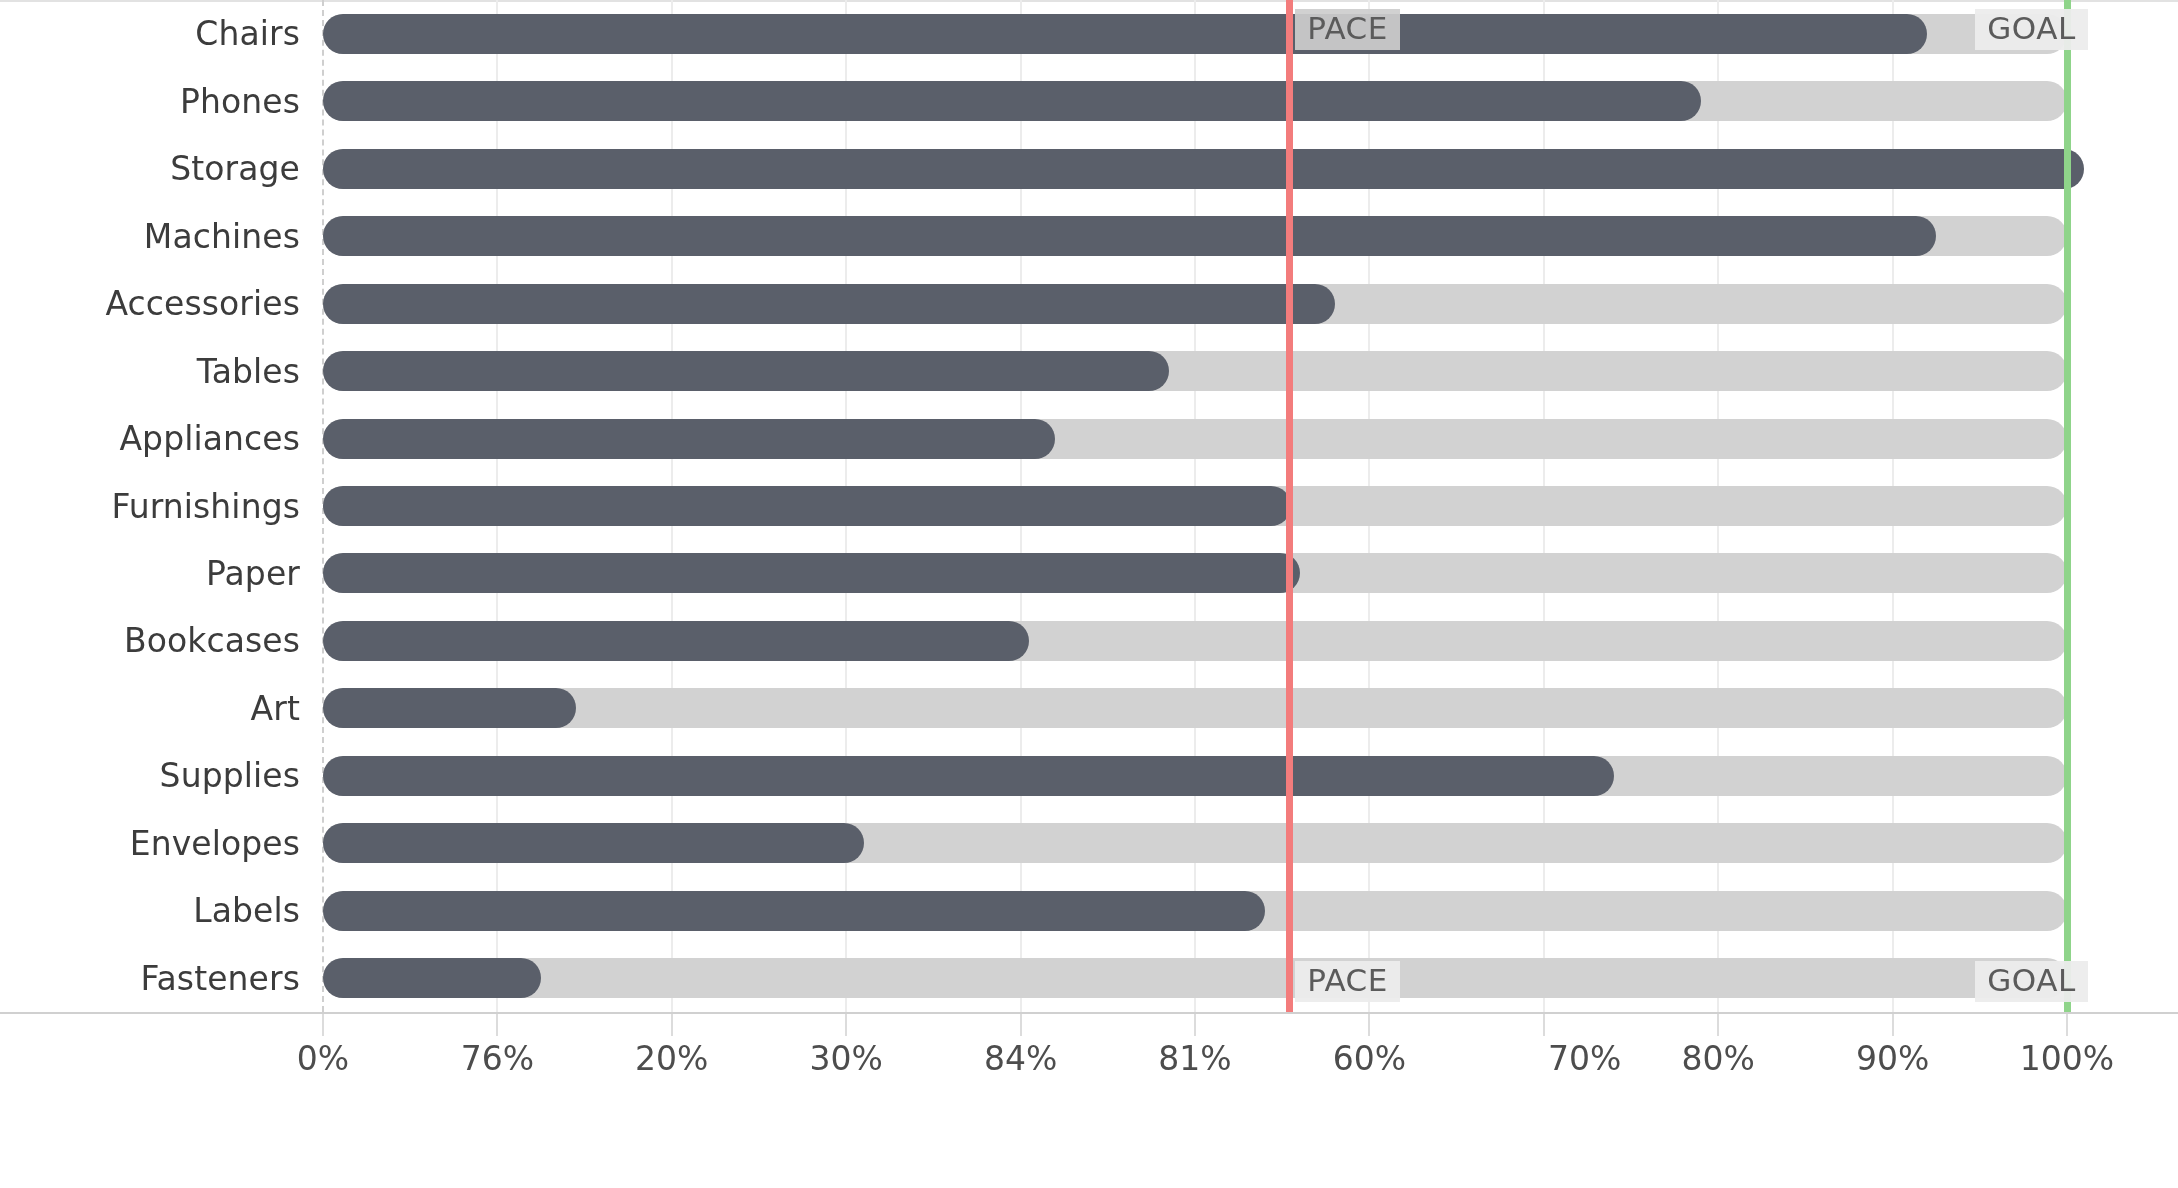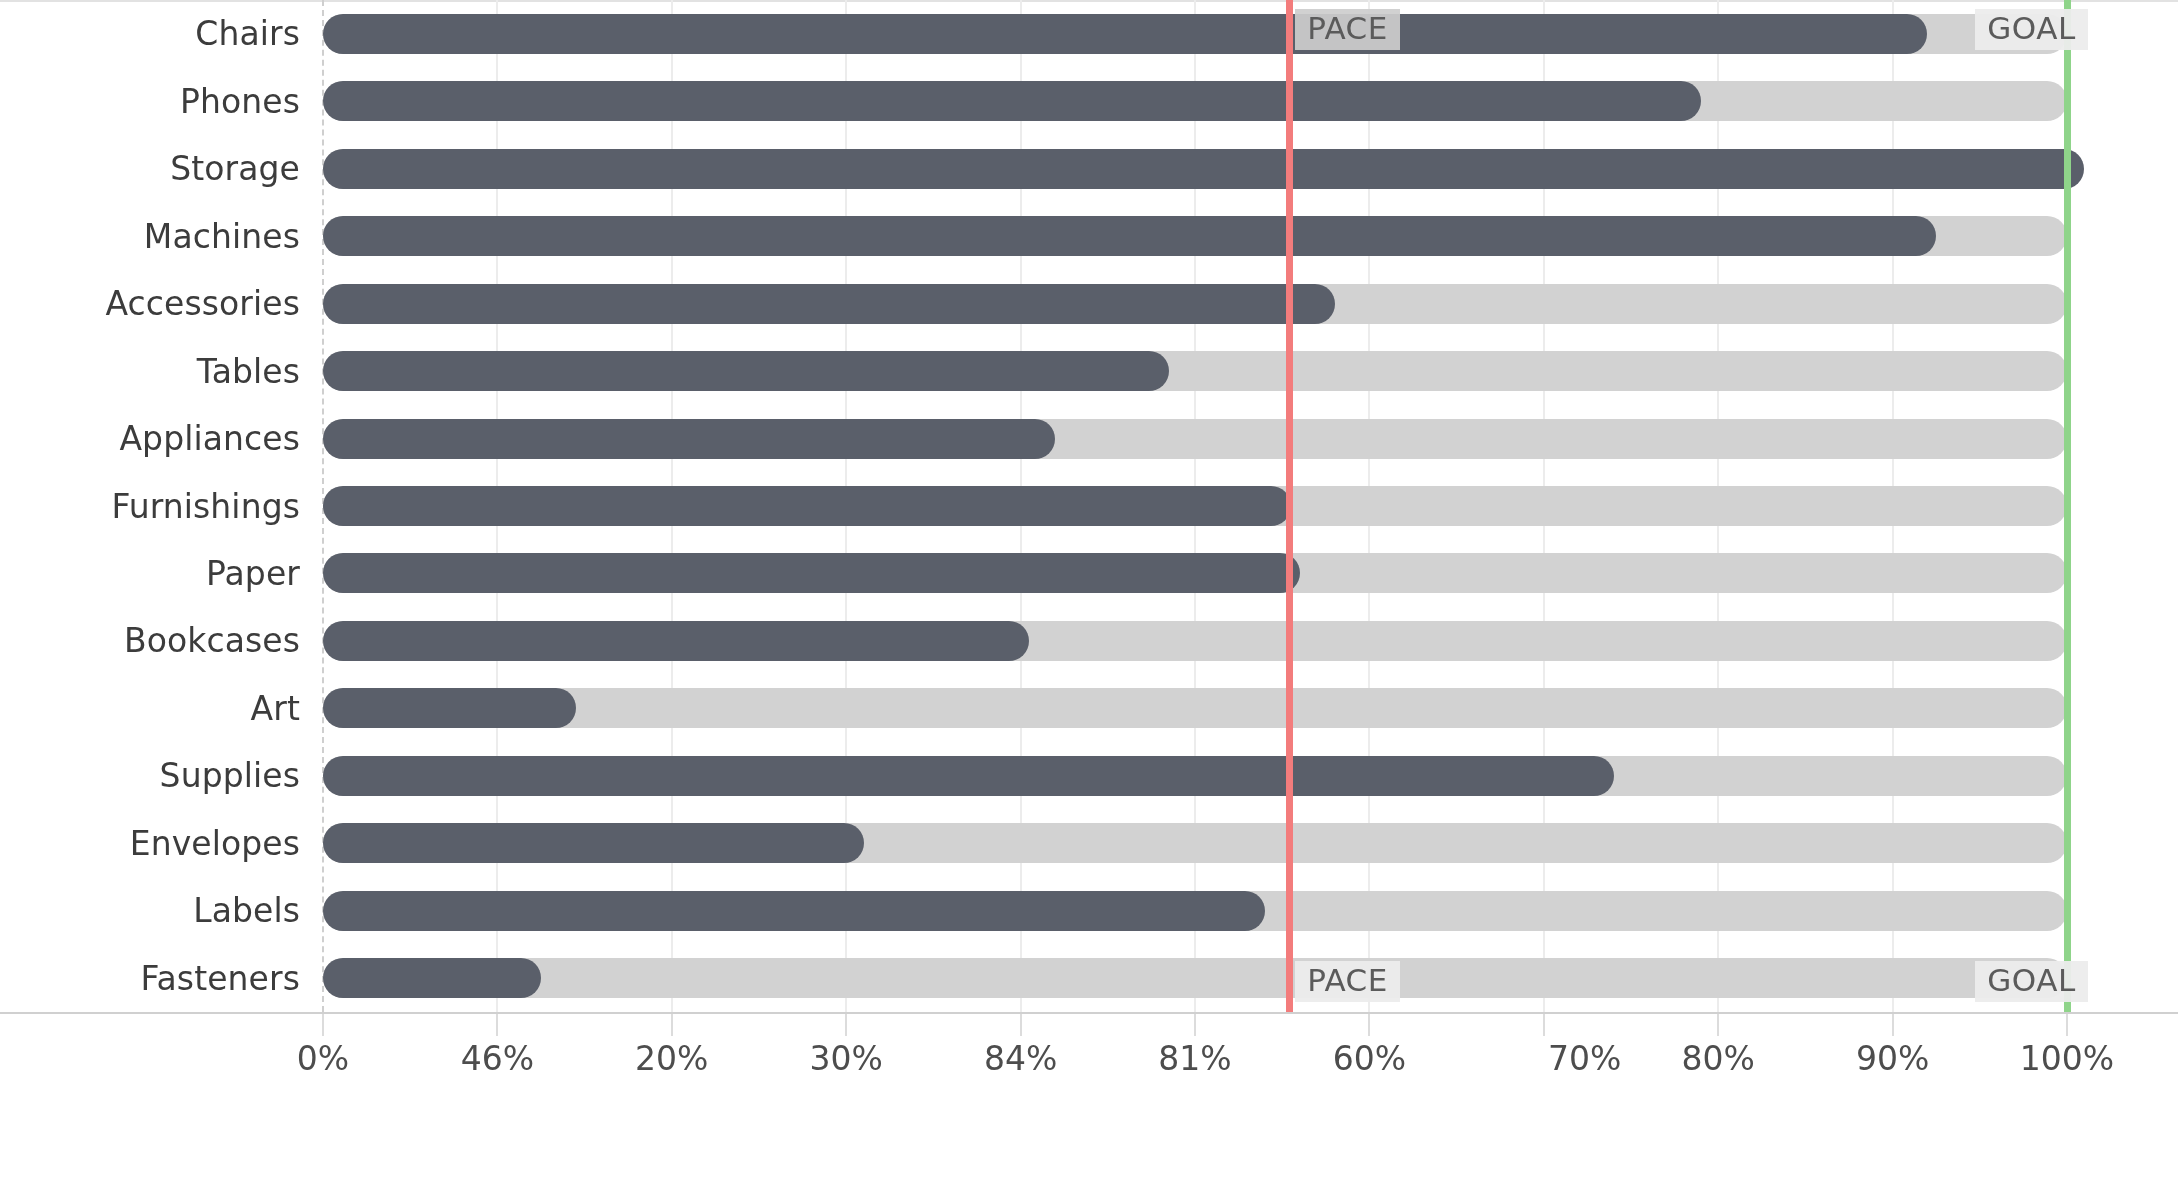--- a/index.html
+++ b/index.html
@@ -319,21 +319,21 @@
     <div class="ref-label on-track" id="goal-label-top" style="left: 1975.34px; top: 8.76471px;">GOAL</div>
     <div class="ref-label on-track" id="pace-label-bottom" style="left: 1295.18px; top: 961.235px;">PACE</div>
     <div class="ref-label on-track" id="goal-label-bottom" style="left: 1975.34px; top: 961.235px;">GOAL</div>
   </div>
 
   <div class="axis-line"></div>
   <div class="axis" id="axis">
       <div class="tick" style="left: 322px;"></div>
       <div class="tick-label" style="left: 323px;">0%</div>
       <div class="tick" style="left: 496.4px;"></div>
-      <div class="tick-label" style="left: 497.4px;">46%</div>
+      <div class="tick-label" style="left: 497.4px;">76%</div>
       <div class="tick" style="left: 670.8px;"></div>
       <div class="tick-label" style="left: 671.8px;">20%</div>
       <div class="tick" style="left: 845.2px;"></div>
       <div class="tick-label" style="left: 846.2px;">30%</div>
       <div class="tick" style="left: 1019.6px;"></div>
       <div class="tick-label" style="left: 1020.6px;">84%</div>
       <div class="tick" style="left: 1194px;"></div>
       <div class="tick-label" style="left: 1195px;">81%</div>
       <div class="tick" style="left: 1368.4px;"></div>
       <div class="tick-label" style="left: 1369.4px;">60%</div>

